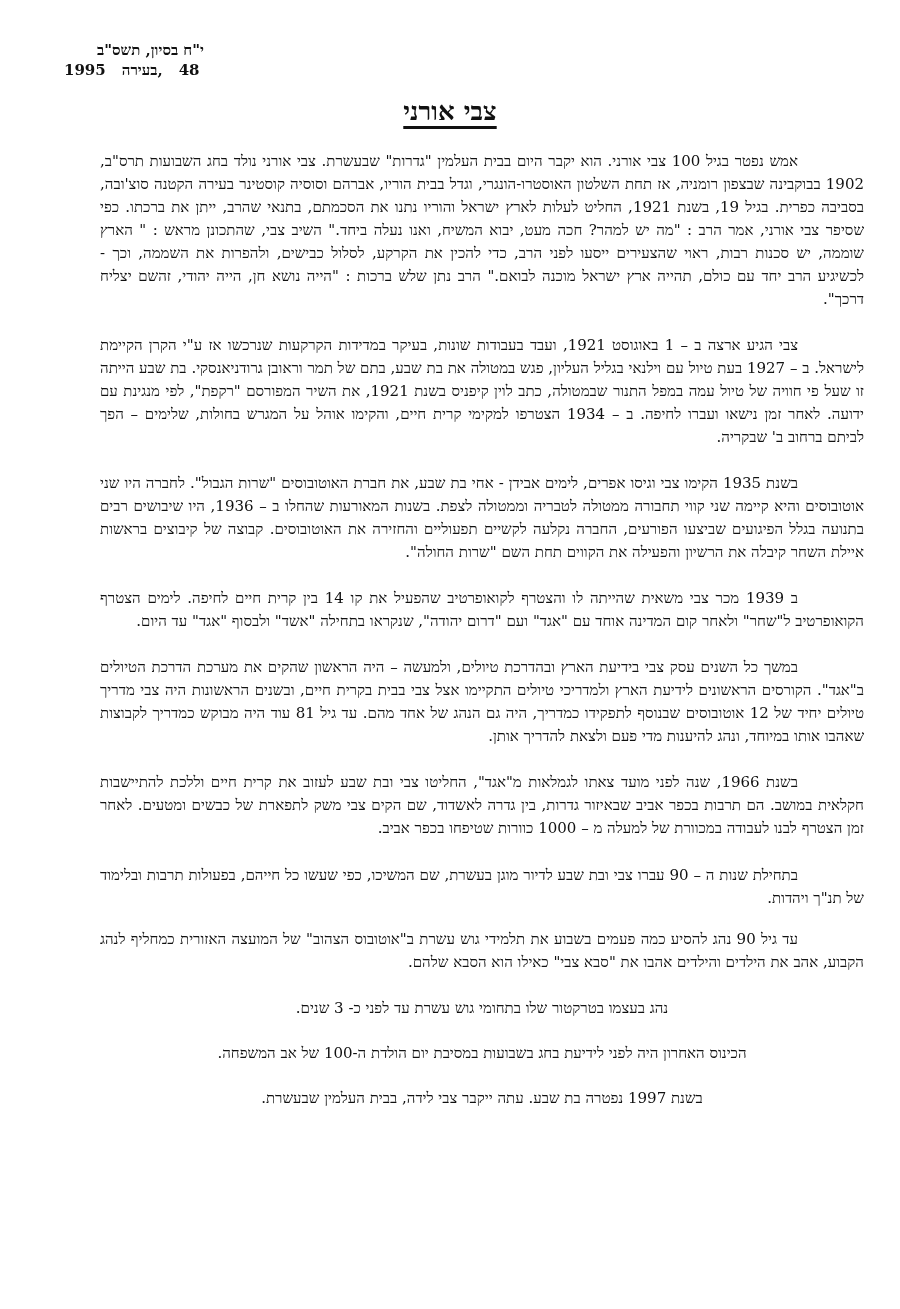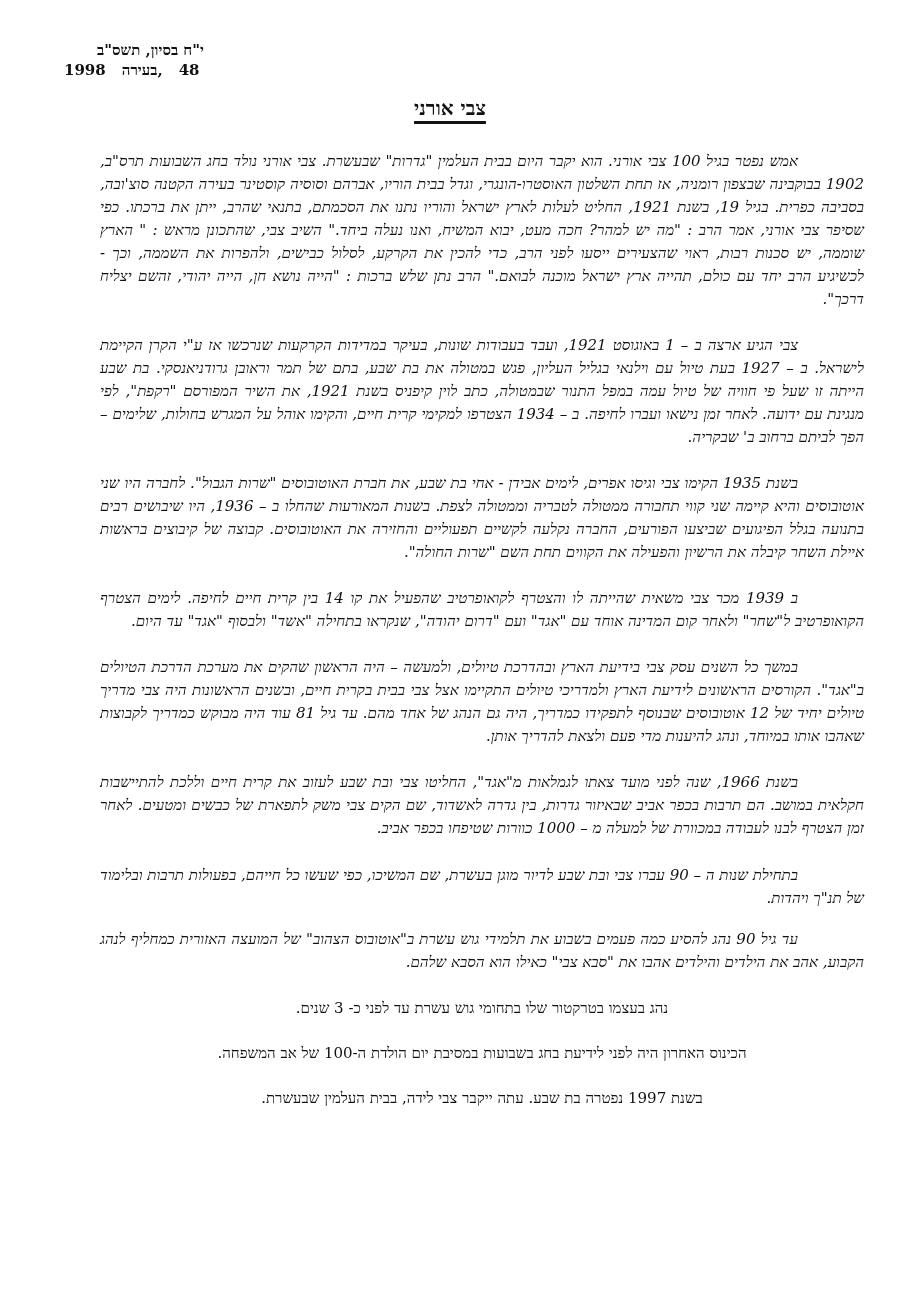--- a/index.html
+++ b/index.html
@@ -9,40 +9,40 @@
     color: #111111;
   }
   .date-block {
     position: absolute; left: 64px; top: 40px;
     direction: rtl; text-align: right; width: 140px;
     font-weight: bold; font-size: 15px; line-height: 20px;
   }
   .date-block .greg { direction: ltr; text-align: left; display: flex; gap: 16px; }
   .title {
     position: absolute; left: 0; right: 0; top: 96px; text-align: center;
-    direction: rtl; font-weight: bold; font-size: 20px;
+    direction: rtl; font-weight: bold; font-size: 26px;
     text-decoration: underline; text-underline-offset: 6px;
     text-decoration-thickness: 3px;
   }
   .content {
     position: absolute; left: 100px; right: 36px; top: 150px;
     direction: rtl; font-size: 15px; line-height: 23px;
   }
   .para { margin: 0 0 23px 0; text-align: justify; text-align-last: right; }
-  .para.first-indent { text-indent: 66px; font-style: italic; }
+  .para.first-indent { text-indent: 66px; }
   .para.center { text-align: left; text-align-last: center; margin-bottom: 22px; }
   .content .short-gap { margin-bottom: 18px; margin-top: 24px; }
 </style>
 </head>
 <body>
 
 <div class="date-block">
   <div>י"ח בסיון, תשס"ב</div>
   <div class="greg">
-    <span>1998</span>
+    <span>1995</span>
     <span>בעירה,</span>
     <span>48</span>
   </div>
 </div>
 
 <div class="title">צבי אורני</div>
 
 <div class="content">
   <p class="para first-indent">אמש נפטר בגיל 100 צבי אורני. הוא יקבר היום בבית העלמין "גדרות" שבעשרת. צבי אורני נולד בחג השבועות תרס"ב, 1902 בבוקבינה שבצפון רומניה, אז תחת השלטון האוסטרו-הונגרי, וגדל בבית הוריו, אברהם וסוסיה קוסטינר בעירה הקטנה סוצ'ובה, בסביבה כפרית. בגיל 19, בשנת 1921, החליט לעלות לארץ ישראל והוריו נתנו את הסכמתם, בתנאי שהרב, ייתן את ברכתו. כפי שסיפר צבי אורני, אמר הרב : "מה יש למהר? חכה מעט, יבוא המשיח, ואנו נעלה ביחד." השיב צבי, שהתכונן מראש : " הארץ שוממה, יש סכנות רבות, ראוי שהצעירים ייסעו לפני הרב, כדי להכין את הקרקע, לסלול כבישים, ולהפרות את השממה, וכך - לכשיגיע הרב יחד עם כולם, תהייה ארץ ישראל מוכנה לבואם." הרב נתן שלש ברכות : "הייה נושא חן, הייה יהודי, זהשם יצליח דרכך".</p>
   <p class="para first-indent">צבי הגיע ארצה ב – 1 באוגוסט 1921, ועבד בעבודות שונות, בעיקר במדידות הקרקעות שנרכשו אז ע"י הקרן הקיימת לישראל. ב – 1927 בעת טיול עם וילנאי בגליל העליון, פגש במטולה את בת שבע, בתם של תמר וראובן גרודניאנסקי. בת שבע הייתה זו שעל פי חוויה של טיול עמה במפל התנור שבמטולה, כתב לוין קיפניס בשנת 1921, את השיר המפורסם "רקפת", לפי מנגינת עם ידועה. לאחר זמן נישאו ועברו לחיפה. ב – 1934 הצטרפו למקימי קרית חיים, והקימו אוהל על המגרש בחולות, שלימים – הפך לביתם ברחוב ב' שבקריה.</p>

